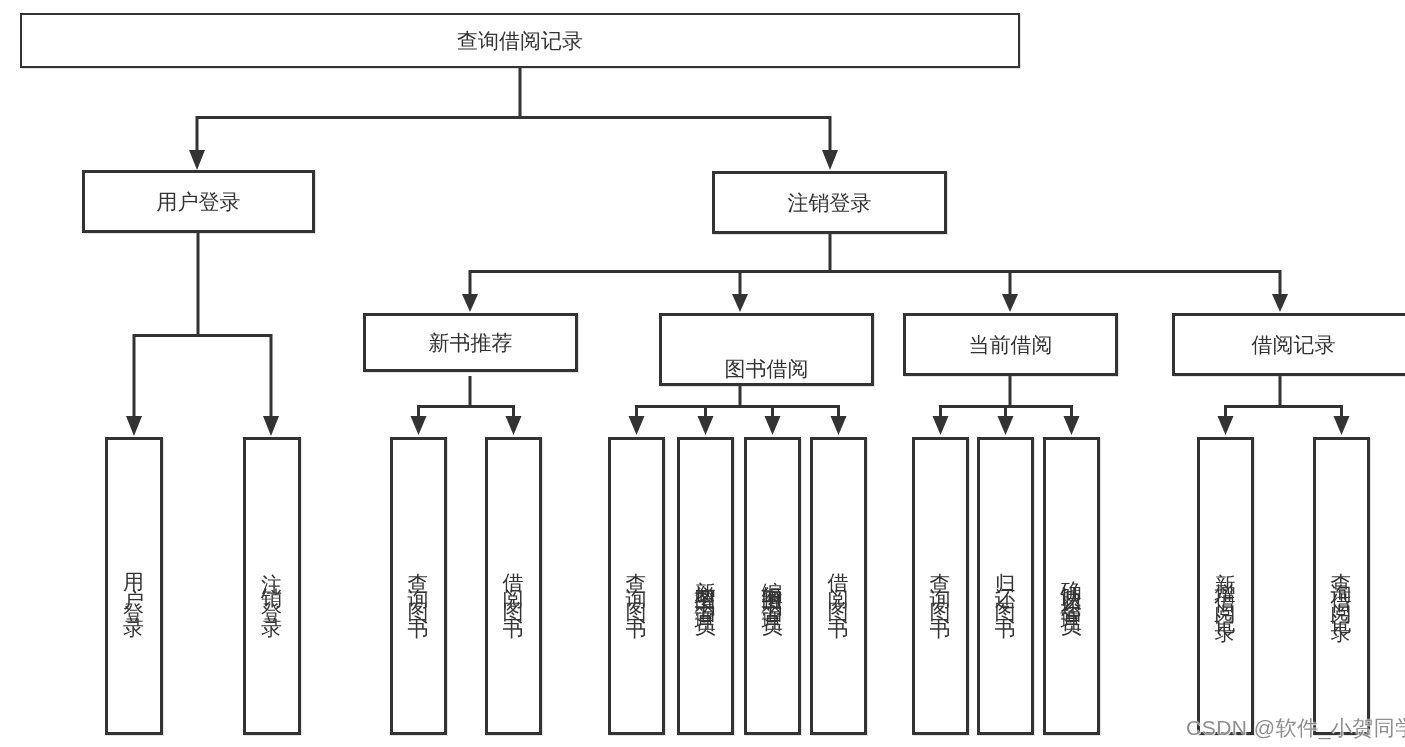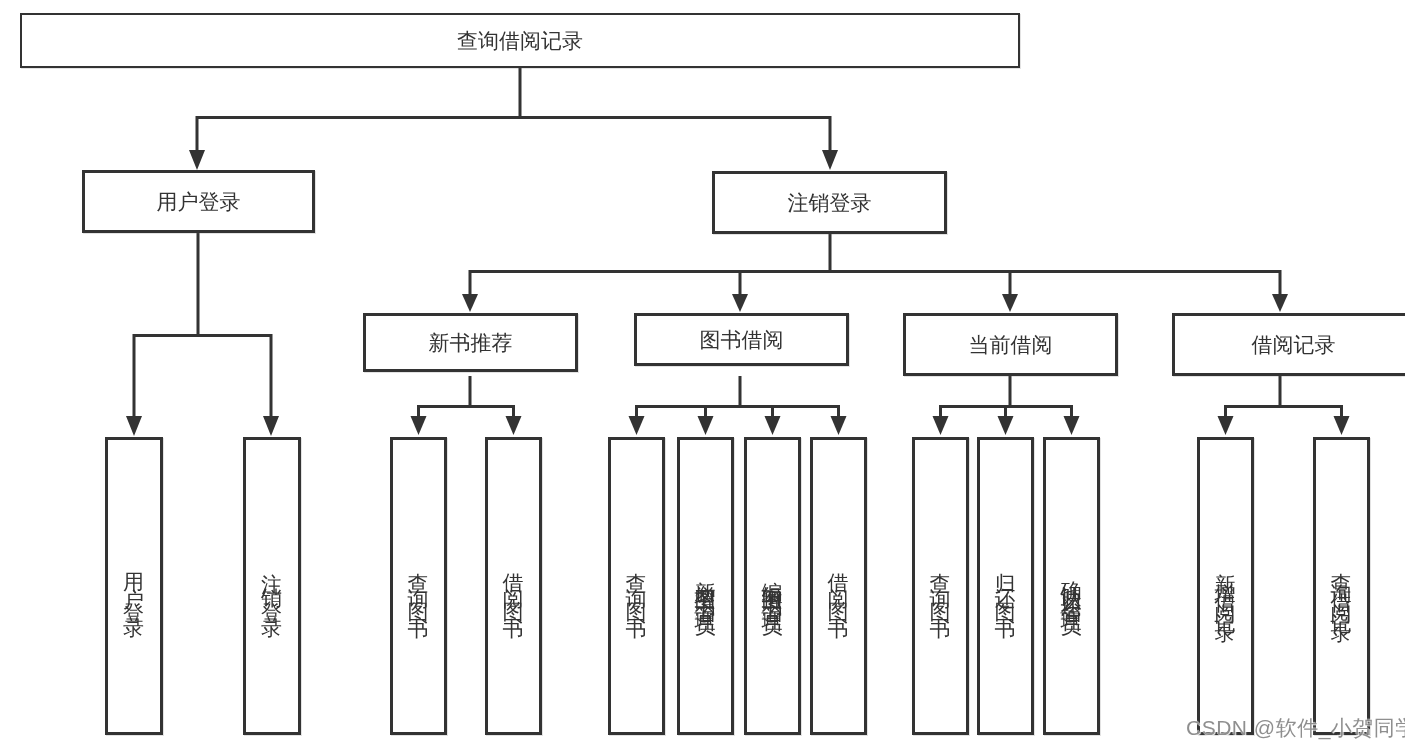--- a/index.html
+++ b/index.html
@@ -114,21 +114,21 @@
   <div class="box" style="left:82px; top:170px; width:233px; height:63px;">
     <span>用户登录</span>
   </div>
   <div class="box" style="left:712px; top:171px; width:235px; height:63px;">
     <span>注销登录</span>
   </div>
 
   <div class="box" style="left:363px; top:313px; width:215px; height:59px;">
     <span>新书推荐</span>
   </div>
-  <div class="box" style="left:634px; top:313px; width:215px; height:53px;">
+  <div class="box" style="left:659px; top:313px; width:215px; height:73px;align-items:flex-end;">
     <span>图书借阅</span>
   </div>
   <div class="box" style="left:903px; top:313px; width:215px; height:63px;">
     <span>当前借阅</span>
   </div>
   <div class="box" style="left:1172px; top:313px; width:243px; height:63px;">
     <span>借阅记录</span>
   </div>
 
   <div class="box leaf" style="left:105px; top:437px; width:58px; height:298px;">

